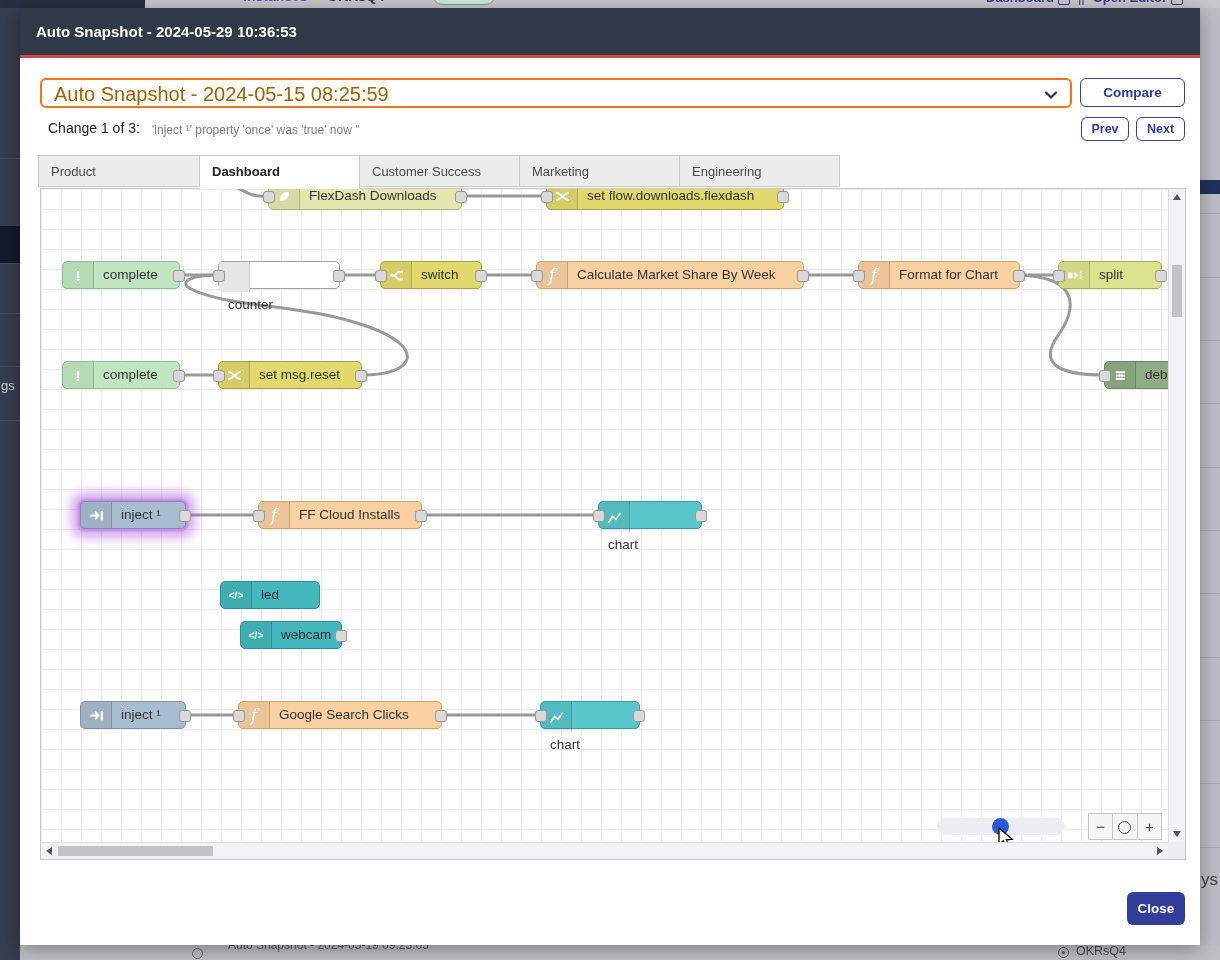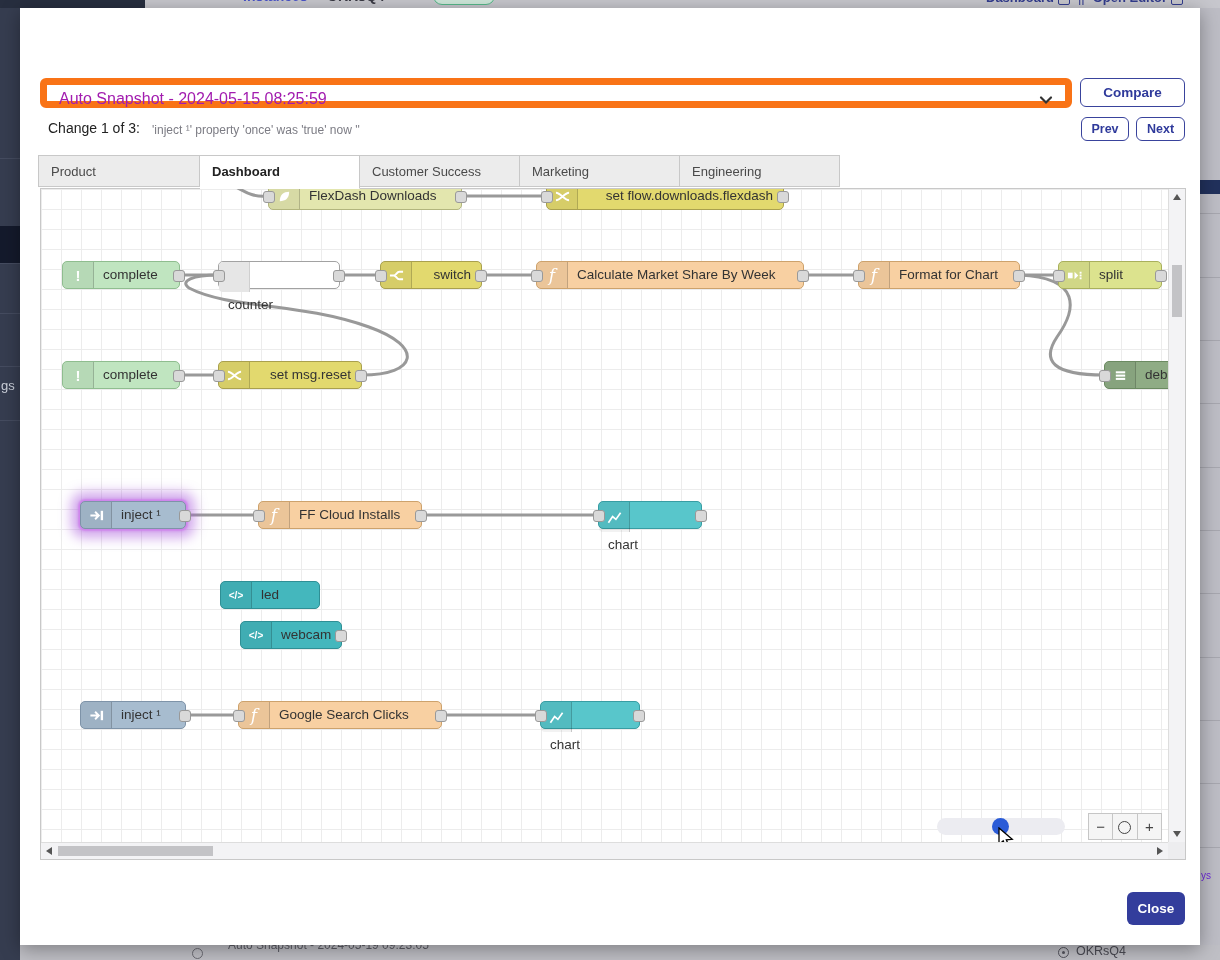--- a/index.html
+++ b/index.html
@@ -18,36 +18,36 @@
   .lnk-ic{display:inline-block;width:10px;height:10px;border:1.6px solid #323c8e;border-radius:2px;margin-left:4px;vertical-align:middle;}
 
   .bg-sidebar{position:absolute;left:0;top:8px;width:20px;height:952px;background:#363d50;}
   .sb-line{position:absolute;left:0;width:20px;height:1px;background:#454c60;}
   .sb-active{position:absolute;left:0;top:218px;width:20px;height:37px;background:#141a2c;}
   .sb-frag{position:absolute;left:1px;top:370px;color:#ccd1db;font-size:13px;}
 
   .bg-rightstrip{position:absolute;left:1200px;top:8px;width:20px;height:952px;background:#bdbdc5;}
   .rs-line{position:absolute;left:0;width:20px;height:1px;background:#a7a7af;}
   .rs-badge{position:absolute;left:0;top:172px;width:20px;height:14px;background:#21315c;}
-  .rs-frag{position:absolute;left:1px;top:862px;color:#6d28d9;font-size:10px;}
+  .rs-frag{position:absolute;left:1px;top:862px;color:#404040;font-size:17px;}
 
   .bg-bottomstrip{position:absolute;left:20px;top:945px;width:1200px;height:15px;background:#bfbfc5;overflow:hidden;}
   .bot-clock{position:absolute;left:172px;top:3px;width:11px;height:11px;border:1.5px solid #6c6c74;border-radius:50%;box-sizing:border-box;}
   .bot-snap{position:absolute;left:208px;top:-7px;color:#5d5d66;font-size:12px;}
   .bot-proj{position:absolute;left:1056px;top:-1px;color:#4c4c55;font-size:12.5px;}
   .bot-proj-ic{position:absolute;left:1038px;top:2px;width:11px;height:11px;border:1.6px solid #55555e;border-radius:50%;box-sizing:border-box;}
   .bot-proj-ic:after{content:"";position:absolute;left:2.5px;top:2.5px;width:3px;height:3px;border-radius:50%;background:#55555e;}
 
   
   .modal{position:absolute;left:20px;top:8px;width:1180px;height:937px;background:#fff;box-shadow:0 4px 18px rgba(0,0,0,.35);}
   .m-header{position:absolute;left:0;top:0;width:100%;height:47px;background:#313949;border-bottom:3px solid #cf4944;box-sizing:content-box;}
   .m-title{position:absolute;left:16px;top:0;line-height:47px;color:#fff;font-size:15px;font-weight:bold;}
 
-  .m-select{position:absolute;left:20px;top:70px;width:1032px;height:30px;border:7px solid #f97316;border-radius:6px;
-            box-sizing:border-box;background:#fff;font-size:16px;color:#a21caf;line-height:28px;padding:0 34px 0 12px;cursor:pointer;}
+  .m-select{position:absolute;left:20px;top:70px;width:1032px;height:30px;border:2px solid #f97316;border-radius:6px;
+            box-sizing:border-box;background:#fff;font-size:20px;color:#a16207;line-height:28px;padding:0 34px 0 12px;cursor:pointer;}
   .m-select svg{position:absolute;right:12px;top:9px;}
 
   .btn-outline{position:absolute;border:1.5px solid #39439c;border-radius:6px;background:#fff;color:#2f3a9b;
                font-weight:bold;text-align:center;box-sizing:border-box;cursor:pointer;font-family:inherit;}
   .btn-compare{left:1060px;top:70px;width:105px;height:29px;font-size:13.5px;line-height:26px;}
   .btn-prev{left:1061px;top:109px;width:48px;height:24px;font-size:12.5px;line-height:21px;}
   .btn-next{left:1116px;top:109px;width:49px;height:24px;font-size:12.5px;line-height:21px;}
   .btn-close{position:absolute;left:1107px;top:884px;width:58px;height:33px;background:#333d9c;border:none;border-radius:6px;
              color:#fff;font-weight:bold;font-size:13.5px;cursor:pointer;font-family:inherit;}
 
@@ -73,21 +73,21 @@
          border-right:1px solid rgba(0,0,0,.18);background:rgba(0,0,0,.05);border-radius:4px 0 0 4px;}
   .nlabel{padding:0 10px 0 9px;line-height:25px;white-space:nowrap;}
   .port{position:absolute;width:10px;height:10px;background:#d9d9d9;border:1px solid #999;border-radius:3px;top:8px;z-index:4;}
   .port.pin{left:-6px;}.port.pout{right:-6px;}
   .glyph{color:#fff;font-weight:bold;}
   .fglyph{font-family:"DejaVu Serif",serif;font-style:italic;font-size:17px;color:#fff;line-height:1;}
 
   .n-complete{background:#c0e5c0;border-color:#8fbd8f;}
   .n-counter{background:#ffffff;border-color:#a2a2a2;flex-direction:column;}
   .n-counter .nicon{background:#e6e6e6;border-right-color:#cfcfcf;}
-  .n-yellow{background:#e2d96e;border-color:#a9a04e;justify-content:space-between;}
+  .n-yellow{background:#e2d96e;border-color:#a9a04e;}
   .n-func{background:#f8d0a2;border-color:#cda26c;}
   .n-split{background:#dce38e;border-color:#a9b05c;}
   .n-flexdash{background:#e3e6ae;border-color:#b2b57d;}
   .n-debug{background:#8fac85;border-color:#6b8a61;}
   .n-inject{background:#a7bccf;border-color:#7e93a8;}
   .n-chart{background:#58c6cb;border-color:#389da3;flex-direction:column;}
   .n-code{background:#44b7bd;border-color:#2f8f95;}
   .n-glow{box-shadow:0 0 2px 2px rgba(205,130,235,.95), 0 0 12px 9px rgba(168,85,220,.5);}
 
   
@@ -156,20 +156,23 @@
   </div>
 
   <div class="bg-bottomstrip">
     <div class="bot-clock"></div>
     <div class="bot-snap">Auto Snapshot - 2024-05-19 09:23:05</div>
     <div class="bot-proj-ic"></div>
     <div class="bot-proj">OKRsQ4</div>
   </div>
 
   <div class="modal">
+    <div class="m-header">
+      <div class="m-title">Auto Snapshot - 2024-05-29 10:36:53</div>
+    </div>
 
     <div class="m-select">
       <span>Auto Snapshot - 2024-05-15 08:25:59</span>
       <svg width="14" height="12" viewBox="0 0 14 12">
         <path d="M2 3.5l5 5 5-5" stroke="#333" stroke-width="2.2" fill="none" stroke-linecap="round"></path>
       </svg>
     </div>
 
     <button class="btn-outline btn-compare">Compare</button>
 

